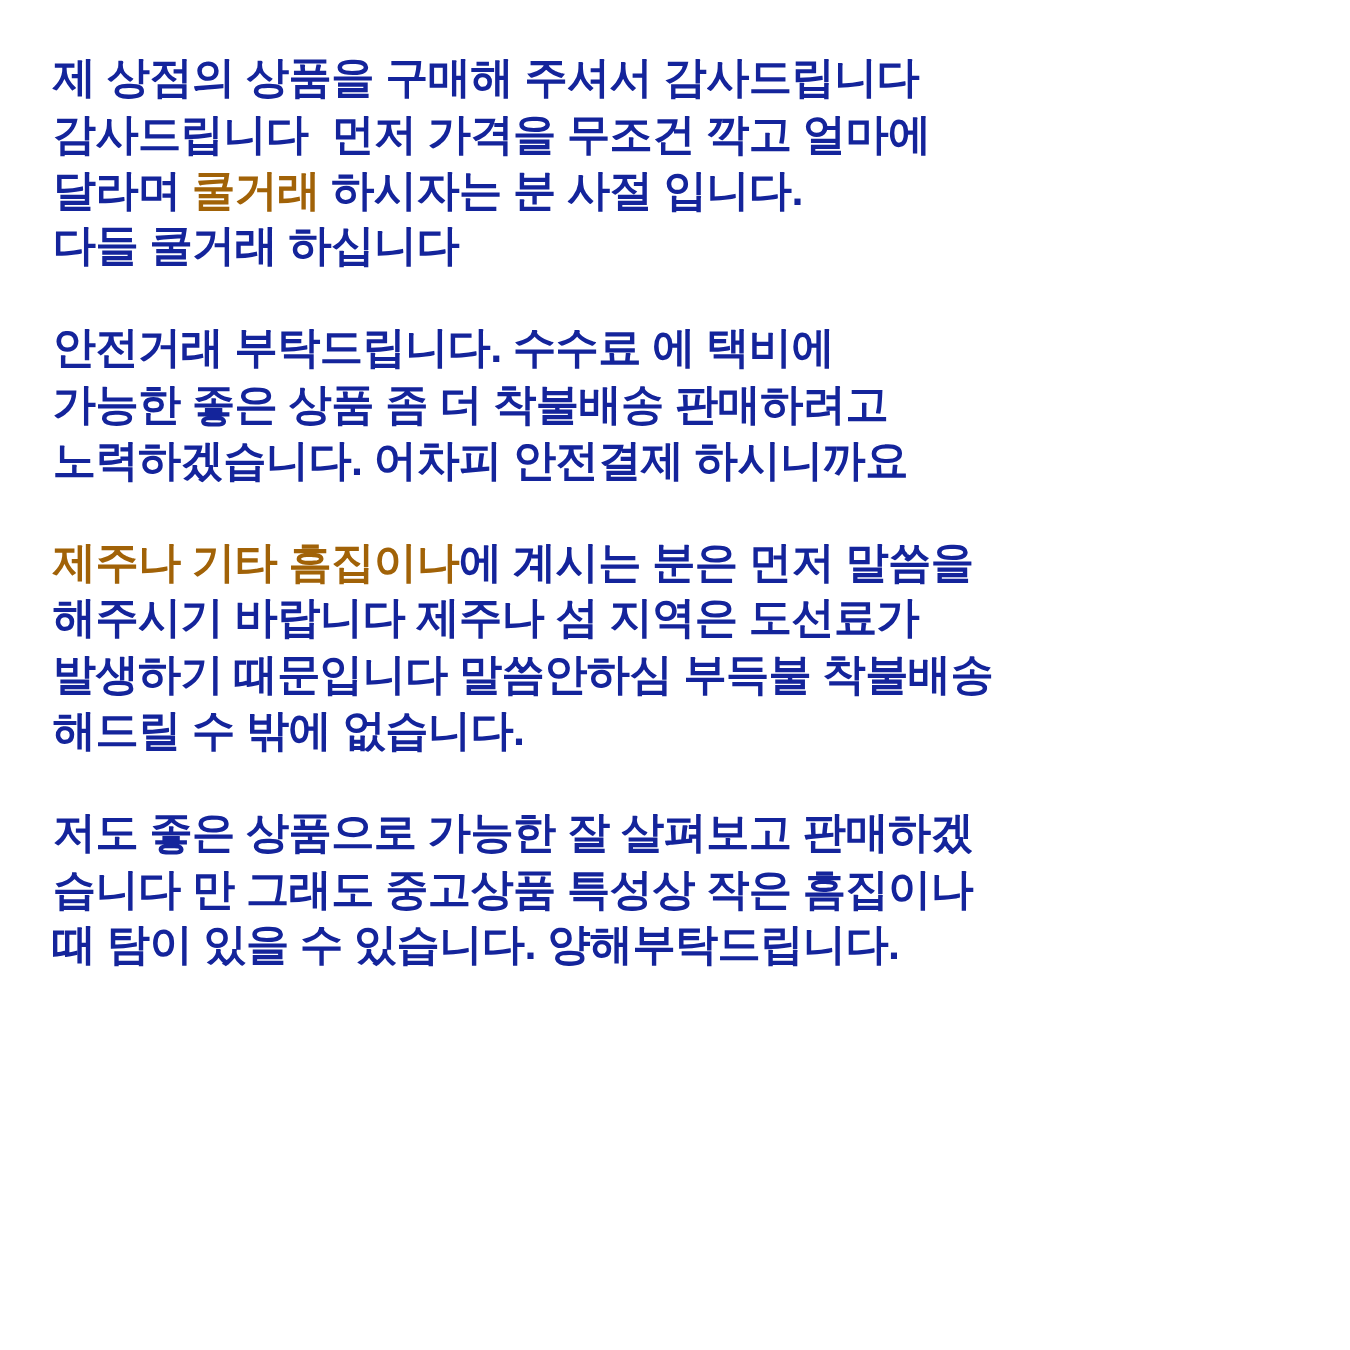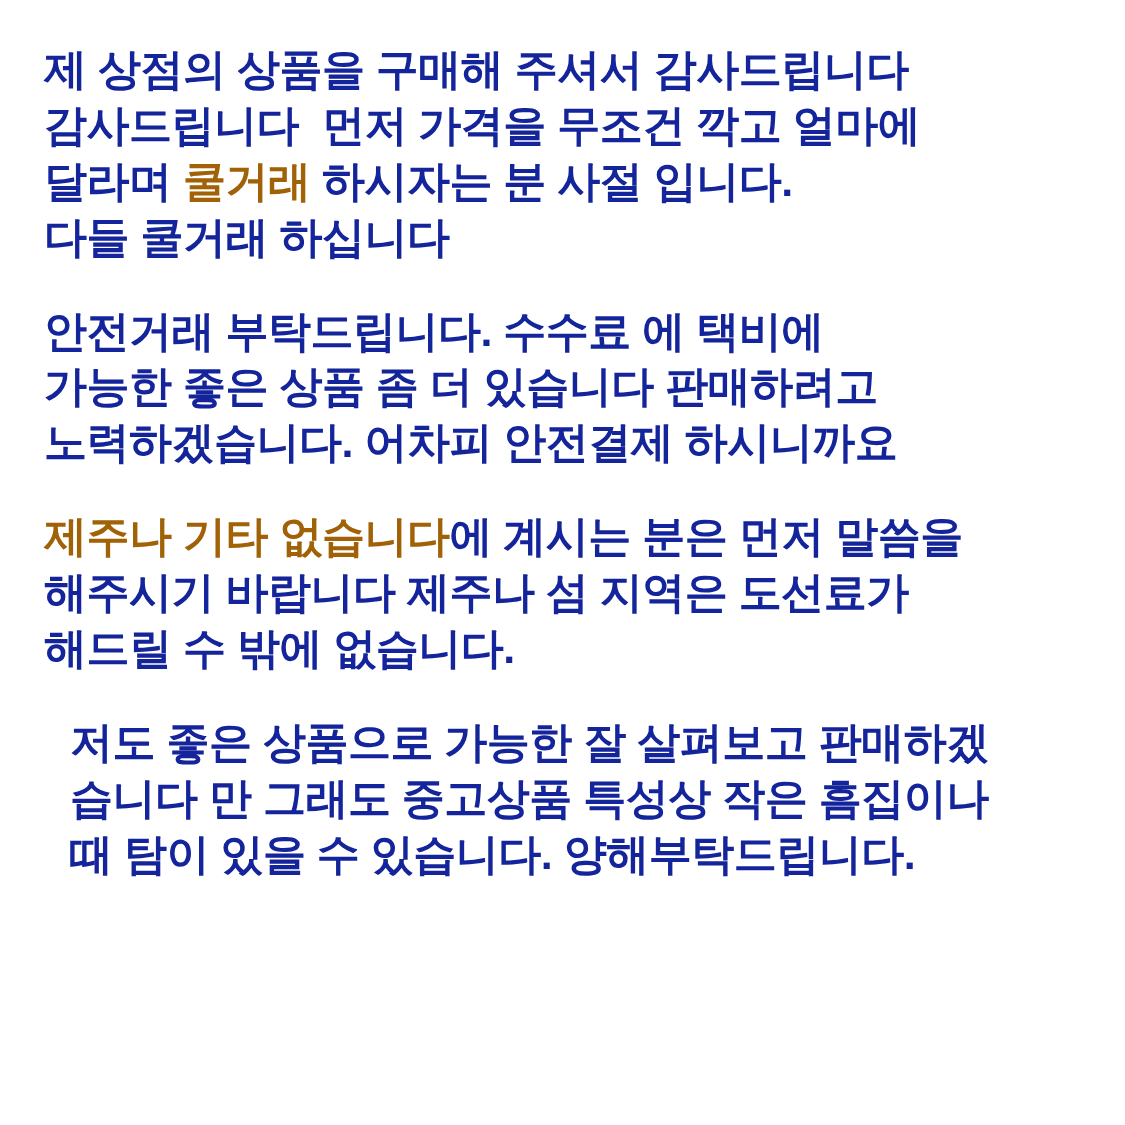--- a/index.html
+++ b/index.html
@@ -13,30 +13,29 @@
     font-family: "Liberation Sans", "DejaVu Sans", sans-serif;
     overflow: hidden;
   }
   .notice {
     box-sizing: border-box;
     width: 1125px;
     height: 1125px;
     padding: 42px 44px 0 44px;
     color: #14249b;
     font-weight: bold;
-    font-size: 43px;
+    font-size: 36px;
     line-height: 1.30;
     letter-spacing: -0.5px;
   }
   .para {
     margin: 0 0 38px 0;
   }
   .para:last-child {
     margin-bottom: 0;
-    margin-left: 26px;
   }
   .line {
     white-space: pre-wrap;
   }
   .hl {
     color: #a16207;
   }
   .blue {
     color: #14249b;
   }
@@ -46,26 +45,27 @@
 
 <div class="notice" id="notice-root">
     <div class="para">
       <div class="line"><span class="blue">제 상점의 상품을 구매해 주셔서 감사드립니다</span></div>
       <div class="line"><span class="blue">감사드립니다  먼저 가격을 무조건 깍고 얼마에</span></div>
       <div class="line"><span class="blue">달라며 </span><span class="hl">쿨거래</span><span class="blue"> 하시자는 분 사절 입니다.</span></div>
       <div class="line"><span class="blue">다들 쿨거래 하십니다</span></div>
     </div>
     <div class="para">
       <div class="line"><span class="blue">안전거래 부탁드립니다. 수수료 에 택비에</span></div>
-      <div class="line"><span class="blue">가능한 좋은 상품 좀 더 있습니다 판매하려고</span></div>
+      <div class="line"><span class="blue">가능한 좋은 상품 좀 더 착불배송 판매하려고</span></div>
       <div class="line"><span class="blue">노력하겠습니다. 어차피 안전결제 하시니까요</span></div>
     </div>
     <div class="para">
-      <div class="line"><span class="hl">제주나 기타 없습니다</span><span class="blue">에 계시는 분은 먼저 말씀을</span></div>
+      <div class="line"><span class="hl">제주나 기타 흠집이나</span><span class="blue">에 계시는 분은 먼저 말씀을</span></div>
       <div class="line"><span class="blue">해주시기 바랍니다 제주나 섬 지역은 도선료가</span></div>
+      <div class="line"><span class="blue">발생하기 때문입니다 말씀안하심 부득불 착불배송</span></div>
       <div class="line"><span class="blue">해드릴 수 밖에 없습니다.</span></div>
     </div>
     <div class="para">
       <div class="line"><span class="blue">저도 좋은 상품으로 가능한 잘 살펴보고 판매하겠</span></div>
       <div class="line"><span class="blue">습니다 만 그래도 중고상품 특성상 작은 흠집이나</span></div>
       <div class="line"><span class="blue">때 탐이 있을 수 있습니다. 양해부탁드립니다.</span></div>
     </div>
   </div>
 
 </body></html>

